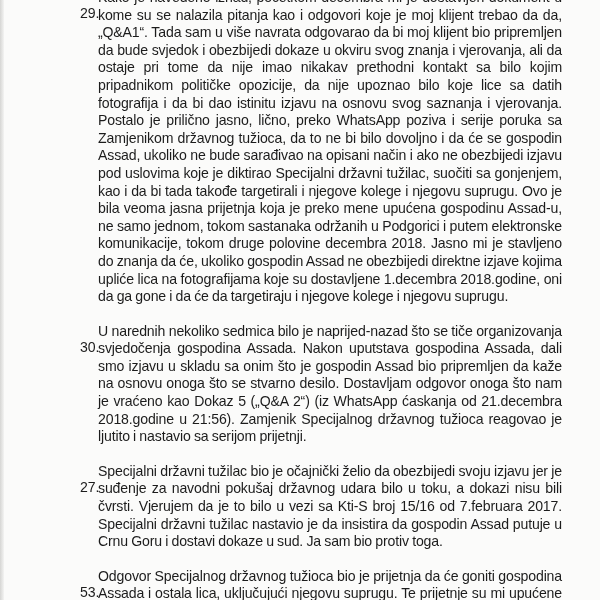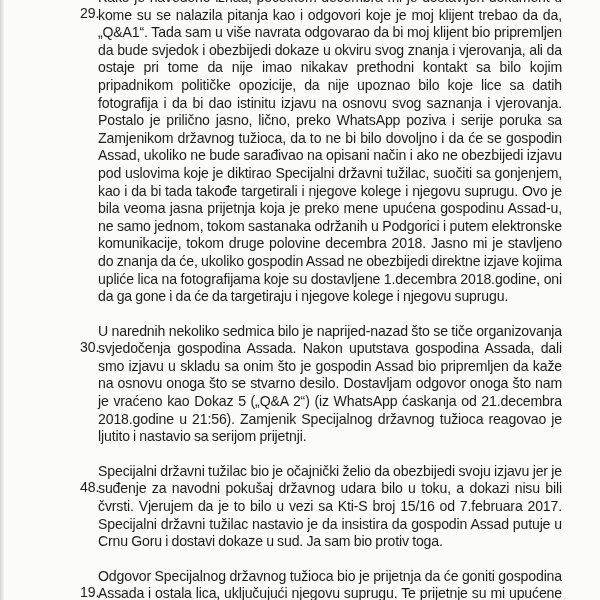--- a/index.html
+++ b/index.html
@@ -43,21 +43,21 @@
 <div class="page">
   <div class="para p29">
     <span class="num">29.</span>
     <span class="text">Kako je navedeno iznad, početkom decembra mi je dostavljen dokument u kome su se nalazila pitanja kao i odgovori koje je moj klijent trebao da da, „Q&amp;A1“. Tada sam u više navrata odgovarao da bi moj klijent bio pripremljen da bude svjedok i obezbijedi dokaze u okviru svog znanja i vjerovanja, ali da ostaje pri tome da nije imao nikakav prethodni kontakt sa bilo kojim pripadnikom političke opozicije, da nije upoznao bilo koje lice sa datih fotografija i da bi dao istinitu izjavu na osnovu svog saznanja i vjerovanja. Postalo je prilično jasno, lično, preko WhatsApp poziva i serije poruka sa Zamjenikom državnog tužioca, da to ne bi bilo dovoljno i da će se gospodin Assad, ukoliko ne bude sarađivao na opisani način i ako ne obezbijedi izjavu pod uslovima koje je diktirao Specijalni državni tužilac, suočiti sa gonjenjem, kao i da bi tada takođe targetirali i njegove kolege i njegovu suprugu. Ovo je bila veoma jasna prijetnja koja je preko mene upućena gospodinu Assad-u, ne samo jednom, tokom sastanaka održanih u Podgorici i putem elektronske komunikacije, tokom druge polovine decembra 2018. Jasno mi je stavljeno do znanja da će, ukoliko gospodin Assad ne obezbijedi direktne izjave kojima upliće lica na fotografijama koje su dostavljene 1.decembra 2018.godine, oni da ga gone i da će da targetiraju i njegove kolege i njegovu suprugu.</span>
   </div>
   <div class="para">
     <span class="num">30.</span>
     <span class="text">U narednih nekoliko sedmica bilo je naprijed-nazad što se tiče organizovanja svjedočenja gospodina Assada. Nakon uputstava gospodina Assada, dali smo izjavu u skladu sa onim što je gospodin Assad bio pripremljen da kaže na osnovu onoga što se stvarno desilo. Dostavljam odgovor onoga što nam je vraćeno kao Dokaz 5 („Q&amp;A 2“) (iz WhatsApp ćaskanja od 21.decembra 2018.godine u 21:56). Zamjenik Specijalnog državnog tužioca reagovao je ljutito i nastavio sa serijom prijetnji.</span>
   </div>
   <div class="para">
-    <span class="num">48.</span>
+    <span class="num">27.</span>
     <span class="text">Specijalni državni tužilac bio je očajnički želio da obezbijedi svoju izjavu jer je suđenje za navodni pokušaj državnog udara bilo u toku, a dokazi nisu bili čvrsti. Vjerujem da je to bilo u vezi sa Kti-S broj 15/16 od 7.februara 2017. Specijalni državni tužilac nastavio je da insistira da gospodin Assad putuje u Crnu Goru i dostavi dokaze u sud. Ja sam bio protiv toga.</span>
   </div>
   <div class="para">
-    <span class="num">19.</span>
+    <span class="num">53.</span>
     <span class="text">Odgovor Specijalnog državnog tužioca bio je prijetnja da će goniti gospodina Assada i ostala lica, uključujući njegovu suprugu. Te prijetnje su mi upućene lično na osnovu toga da će oni goniti gospodina Assada,članove njegovog osoblja, uključujući i njegovu suprugu, prije i nakon odbijanja da izmijeni i dopuni svoju izjavu. Te prijetnje su mi date lično, telefonskim putem i elektronskom komunikacijom.</span>
   </div>
 
 </div>
 
 </body></html>

